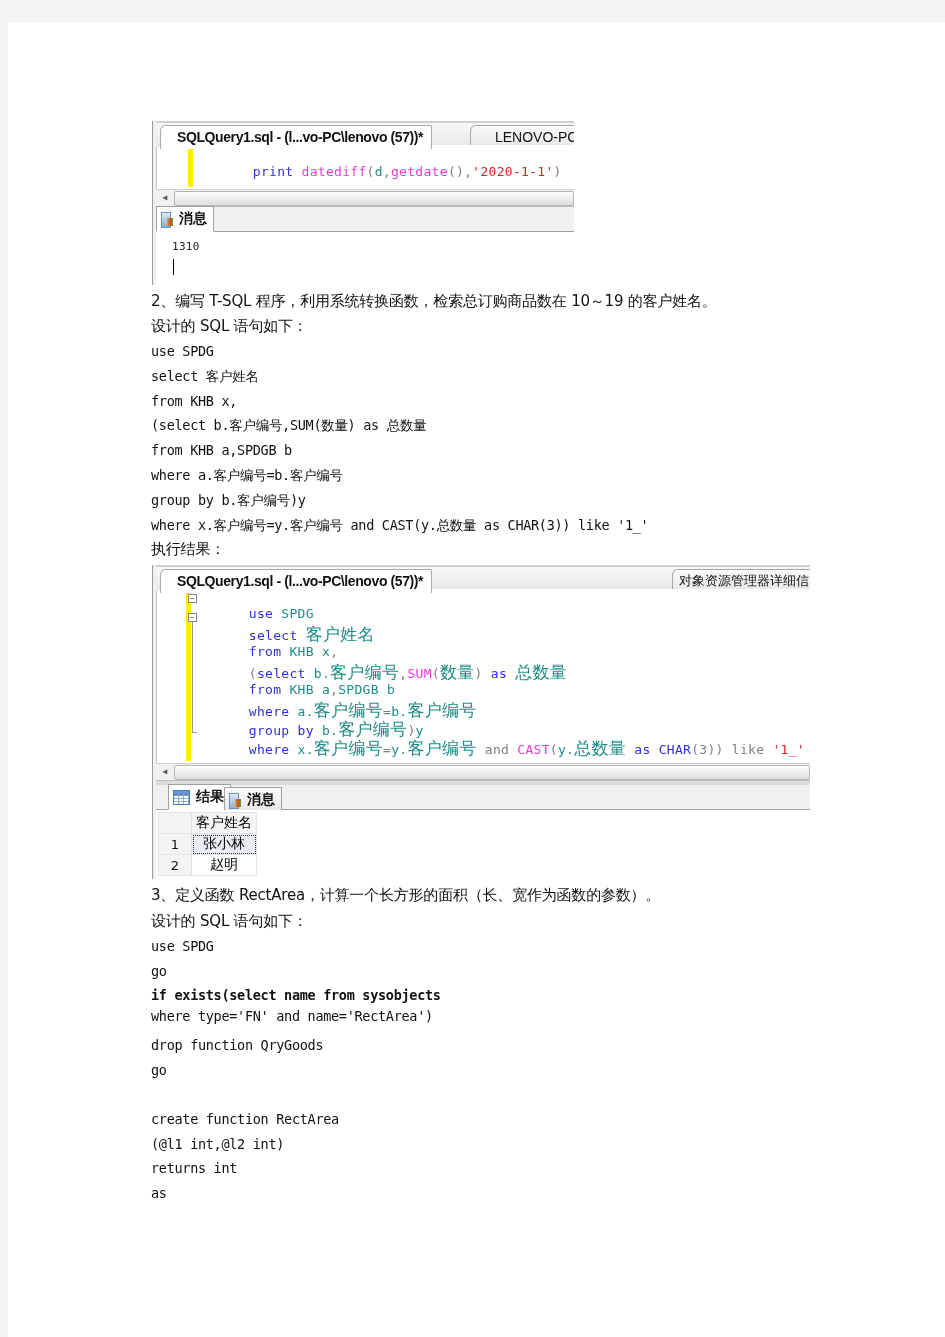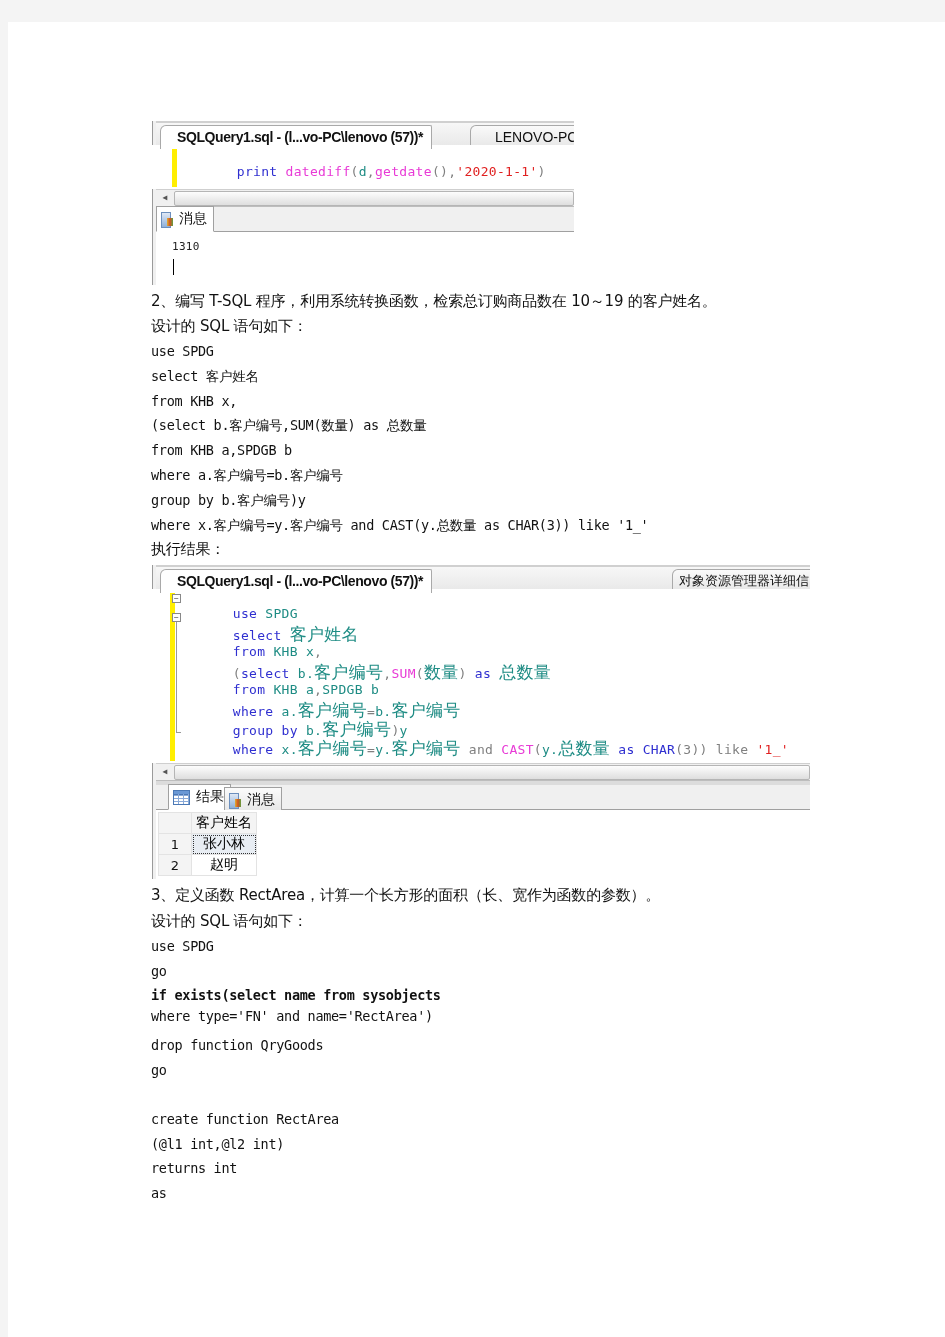--- a/index.html
+++ b/index.html
@@ -13,33 +13,33 @@
             font-family:"DejaVu Sans","Liberation Sans",sans-serif;letter-spacing:-0.2px;}
 
   
   .ssms{position:absolute;background:#fff;overflow:hidden;}
   .ssms .frame-left{position:absolute;left:0;top:0;bottom:0;width:3px;border-left:1px solid #9a9a9a;border-right:1px solid #c8c8c8;background:#f0f0f0;}
   .tabbar{position:absolute;left:4px;right:0;top:0;height:24px;background:linear-gradient(#f7f7f7,#e8e8e8);border-top:2px solid #d0d0d0;}
   .tab{position:absolute;top:2px;height:22px;padding:0 8px 0 16px;font-family:"Liberation Sans","DejaVu Sans",sans-serif;
        font-size:14px;line-height:22px;white-space:nowrap;color:#111;border:1px solid #a9a9a9;border-bottom:none;
        border-radius:6px 2px 0 0;background:linear-gradient(#fafafa,#e6e6e6);}
   .tab.active{background:#fff;font-weight:bold;letter-spacing:-0.4px;z-index:2;height:23px;}
-  .editor{position:absolute;left:0;right:0;background:#fff;}
+  .editor{position:absolute;left:16px;right:0;background:#fff;}
   .gutter-bar{position:absolute;width:5px;background:#ffee00;}
   .code{position:absolute;font-family:"DejaVu Sans Mono","Liberation Mono",monospace;font-size:13px;white-space:pre;letter-spacing:0.3px;}
   .kw{color:#2f2fd0;}
   .fn{color:#e83ad6;}
   .str{color:#e02020;}
   .gray{color:#808080;}
   .id{color:#1e8c84;}
   .cjk{color:#1e8c84;font-family:"DejaVu Sans","Liberation Sans",sans-serif;font-size:17px;}
   .hscroll{position:absolute;left:4px;right:0;height:16px;background:#f0f0f0;border-top:1px solid #cfcfcf;border-bottom:1px solid #bdbdbd;}
   .hscroll .arrow{position:absolute;left:2px;top:1px;width:14px;height:14px;font-size:8px;line-height:14px;text-align:center;color:#555;}
   .hscroll .thumb{position:absolute;left:18px;right:0;top:1px;height:13px;border:1px solid #b5b5b5;border-radius:2px;background:linear-gradient(#fdfdfd,#dedede);}
-  .restabs{position:absolute;left:4px;right:0;height:24px;background:#f0f0f0;border-bottom:1px solid #a0a0a0;}
+  .restabs{position:absolute;left:4px;right:0;height:24px;background:#f0f0f0;border-bottom:1px solid #a0a0a0;font-weight:bold;}
   .rtab{position:absolute;bottom:-1px;height:22px;border:1px solid #a0a0a0;border-bottom:none;background:linear-gradient(#fbfbfb,#e8e8e8);
         font-family:"DejaVu Sans","Liberation Sans",sans-serif;font-size:14px;line-height:22px;padding:0 6px 0 4px;white-space:nowrap;color:#111;}
   .rtab.active{background:#fff;height:24px;border-bottom:1px solid #fff;}
   .ico{display:inline-block;vertical-align:middle;margin-right:6px;position:relative;}
   .ico-msg{width:12px;height:15px;}
   .ico-msg:before{content:"";position:absolute;left:0;top:0;width:8px;height:14px;background:linear-gradient(#dfe8f5,#8fb0d8);border:1px solid #6c8fbd;}
   .ico-msg:after{content:"";position:absolute;left:6px;top:6px;width:6px;height:8px;background:linear-gradient(90deg,#e0b030,#d05020,#60a040);}
   .ico-grid{width:15px;height:13px;border:1px solid #4a78b5;background:
       linear-gradient(#4a78b5,#4a78b5) 0 3px/100% 1px no-repeat,
       linear-gradient(#fff,#fff);}

